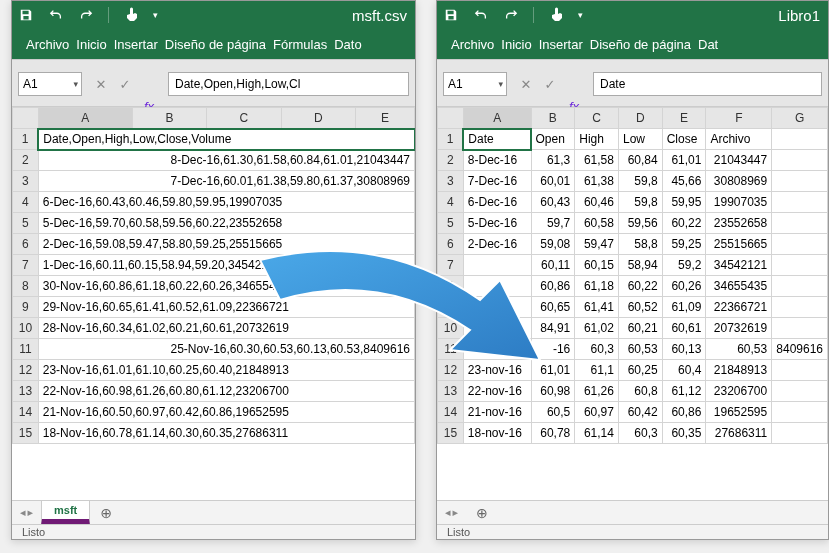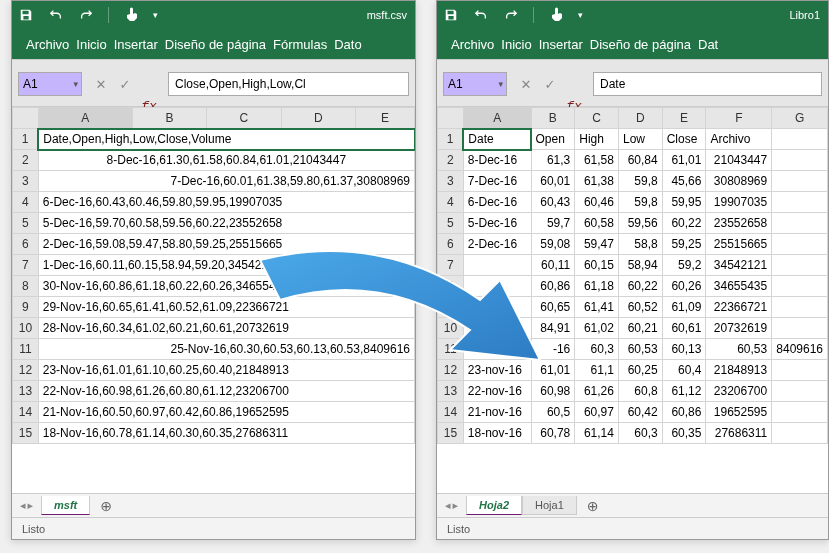--- a/index.html
+++ b/index.html
@@ -30,21 +30,21 @@
     color: #fff;
     height: 28px;
     display: flex;
     align-items: center;
     padding: 0 6px;
     gap: 14px;
   }
   .qat-icon { width: 16px; height: 16px; display: inline-flex; align-items: center; justify-content: center; }
   .qat-sep { width:1px; height:16px; background: rgba(255,255,255,0.3); }
   .titlebar .spacer { flex: 1; }
-  .doc-title { font-size: 11px; color: #fff; padding-right: 2px; white-space: nowrap; overflow: hidden; }
+  .doc-title { font-size: 15px; color: #fff; padding-right: 2px; white-space: nowrap; overflow: hidden; }
 
   .ribbon-tabs {
     background: #217346;
     color: #fff;
     height: 30px;
     display: flex;
     align-items: center;
     gap: 7px;
     padding: 0 14px;
     font-size: 13px;
@@ -60,32 +60,32 @@
   .formula-bar {
     display: flex;
     align-items: center;
     height: 26px;
     margin: 11px 6px;
     gap: 4px;
   }
   .namebox {
     width: 64px;
     height: 24px;
-    background: #c4b5fd;
+    background: #ffffff;
     border: 1px solid #aaa;
     display: flex;
     align-items: center;
     padding: 0 4px;
     font-size: 12px;
     position: relative;
   }
   .namebox .dd { position: absolute; right: 3px; font-size: 9px; color: #555; }
   .fx-btns { display: flex; align-items: center; gap: 6px; padding: 0 6px; color: #888; }
   .fx-btn { width: 18px; text-align: center; font-size: 13px; }
-  .fx-btn.fx { font-style: italic; font-family: Liberation Mono, monospace; color: #7f1d1d; margin-top: 44px; }
+  .fx-btn.fx { font-style: italic; font-family: Liberation Sans, sans-serif; color: #6d28d9; margin-top: 44px; }
   .fx-input {
     flex: 1;
     height: 24px;
     background: #fff;
     border: 1px solid #aaa;
     padding: 0 6px;
     display: flex;
     align-items: center;
     font-size: 12px;
     overflow: hidden;
@@ -127,26 +127,26 @@
   }
   .tab-nav { display: flex; gap: 2px; padding: 0 8px; color: #888; }
   .tab-nav span { cursor: pointer; }
   .sheet-tab {
     padding: 3px 12px;
     border: 1px solid #ccc;
     border-top: none;
     background: #fff;
     cursor: pointer;
   }
-  .sheet-tab.active { color: #217346; font-weight: bold; border-bottom: 1px solid #701a75; font-style: italic; }
+  .sheet-tab.active { color: #217346; font-weight: bold; border-bottom: 6px solid #701a75; }
   .sheet-tab.inactive { background: #e8e8e8; color: #555; }
   .sheet-add { padding: 0 10px; color: #666; font-size: 14px; cursor: pointer; }
 
   .status-bar {
-    height: 22px;
+    height: 15px;
     background: #f3f3f3;
     border-top: 1px solid #ccc;
     display: flex;
     align-items: center;
     padding: 0 10px;
     font-size: 11px;
     color: #555;
   }
 
   
@@ -203,42 +203,42 @@
       <div class="namebox">
           <span>A1</span>
           <span class="dd">▾</span>
         </div>
       <div class="fx-btns">
         <span class="fx-btn">✕</span>
         <span class="fx-btn">✓</span>
         <span class="fx-btn fx">fx</span>
       </div>
       <div class="fx-input">
-          <span>Close,Open,High,Low,Cl</span>
+          <span>Date,Open,High,Low,Cl</span>
         </div>
     </div>
   </div>
   <div class="grid-wrap">
     <table class="grid" id="grid-left">
         <tbody>
           <tr>
             <th class="corner rowhdr"></th>
             <th class="colhdr sel-col" style="width:96px">A</th>
             <th class="colhdr" style="width:76px">B</th>
             <th class="colhdr" style="width:76px">C</th>
             <th class="colhdr" style="width:76px">D</th>
             <th class="colhdr" style="width:60px">E</th>
           </tr>
           <tr>
             <th class="rowhdr sel-row">1</th>
             <td class="sel-cell" colspan="5" style="text-align:left">Date,Open,High,Low,Close,Volume</td>
           </tr>
           <tr>
             <th class="rowhdr">2</th>
-            <td colspan="5" style="text-align:center">8-Dec-16,61.30,61.58,60.84,61.01,21043447</td>
+            <td colspan="5" style="text-align:right">8-Dec-16,61.30,61.58,60.84,61.01,21043447</td>
           </tr>
           <tr>
             <th class="rowhdr">3</th>
             <td colspan="5" style="text-align:right">7-Dec-16,60.01,61.38,59.80,61.37,30808969</td>
           </tr>
           <tr>
             <th class="rowhdr">4</th>
             <td colspan="5" style="text-align:left">6-Dec-16,60.43,60.46,59.80,59.95,19907035</td>
           </tr>
           <tr>
@@ -517,24 +517,20 @@
             <td></td>
           </tr>
         </tbody>
       </table>
   </div>
   <div class="sheet-tabs">
     <div class="tab-nav">
         <span>◂</span>
         <span>▸</span>
       </div>
-    <div id="tabs-right" style="display:flex;">
-        <div class="sheet-tab active">Hoja2</div>
-        <div class="sheet-tab inactive">Hoja1</div>
-      </div>
     <span class="sheet-add">⊕</span>
   </div>
   <div class="status-bar">
       <span>Listo</span>
     </div>
 </div>
 
 <svg class="arrow" viewBox="0 0 340 160">
   <defs>
     <linearGradient id="ag" x1="0" y1="0" x2="1" y2="1">

